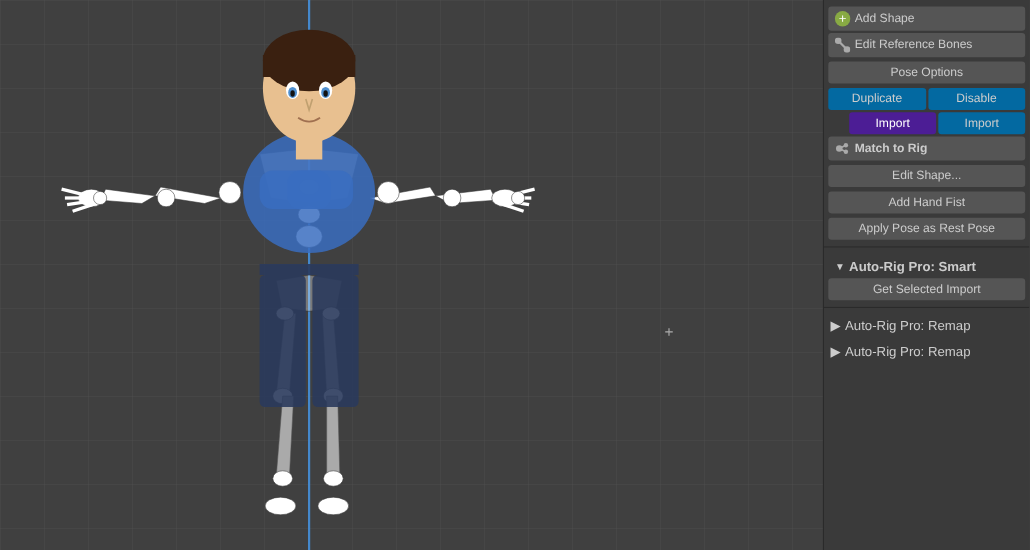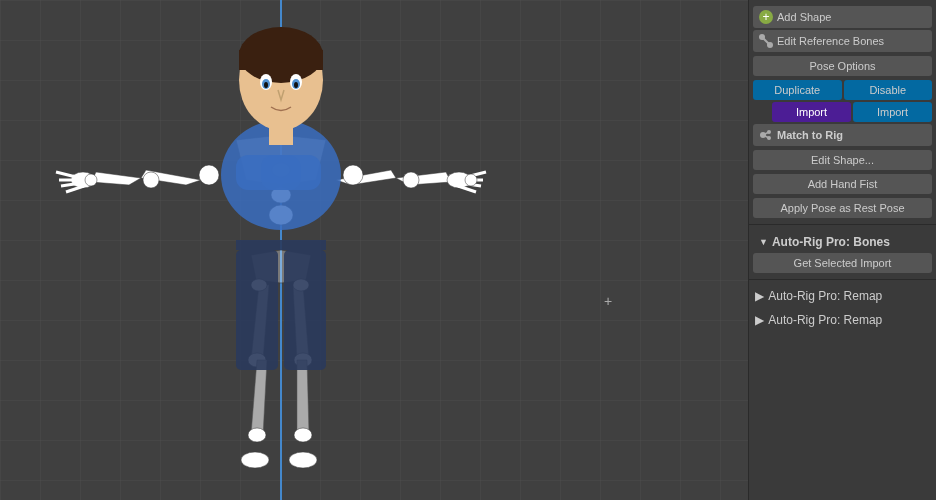--- a/index.html
+++ b/index.html
@@ -337,21 +337,21 @@
     </button>
 
     <button class="btn-full">
       <span>Apply Pose as Rest Pose</span>
     </button>
   </div>
 
   <div class="panel-section">
     <div class="section-title">
       <span class="arrow">▼</span>
-      <span>Auto-Rig Pro: Bones</span>
+      <span>Auto-Rig Pro: Smart</span>
     </div>
     <button class="btn-full">
       <span>Get Selected Import</span>
     </button>
   </div>
 
   <div class="spacer"></div>
 
   <div class="collapsed-section">
     <span class="arrow">▶</span>

